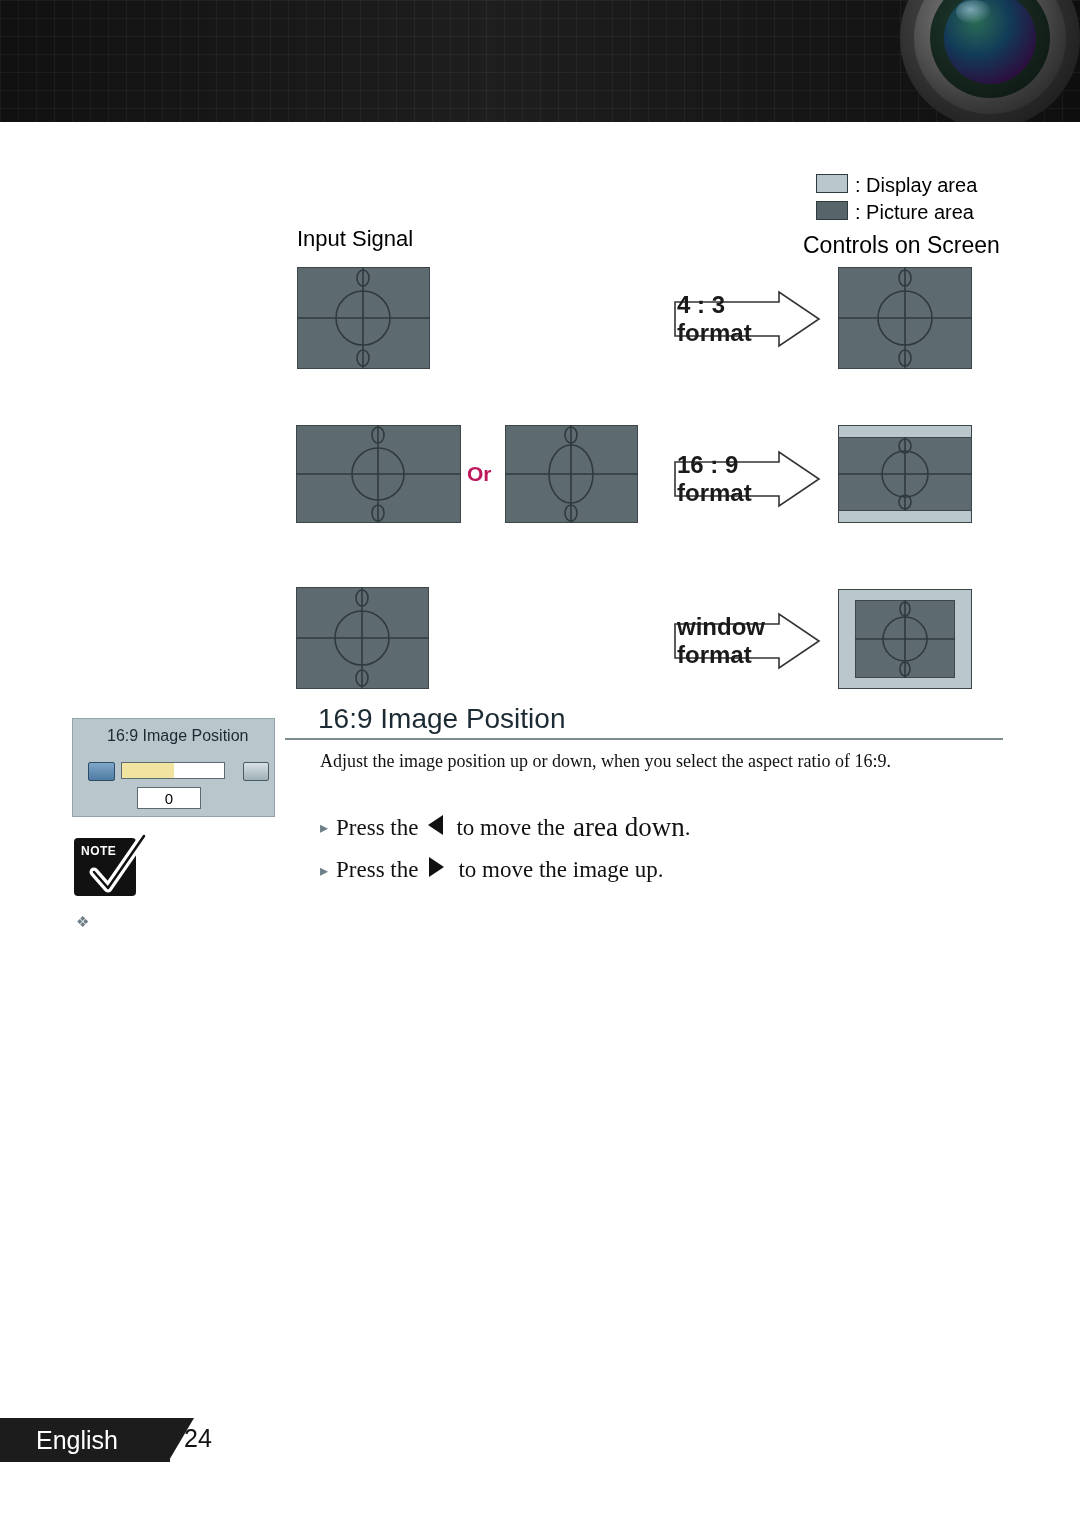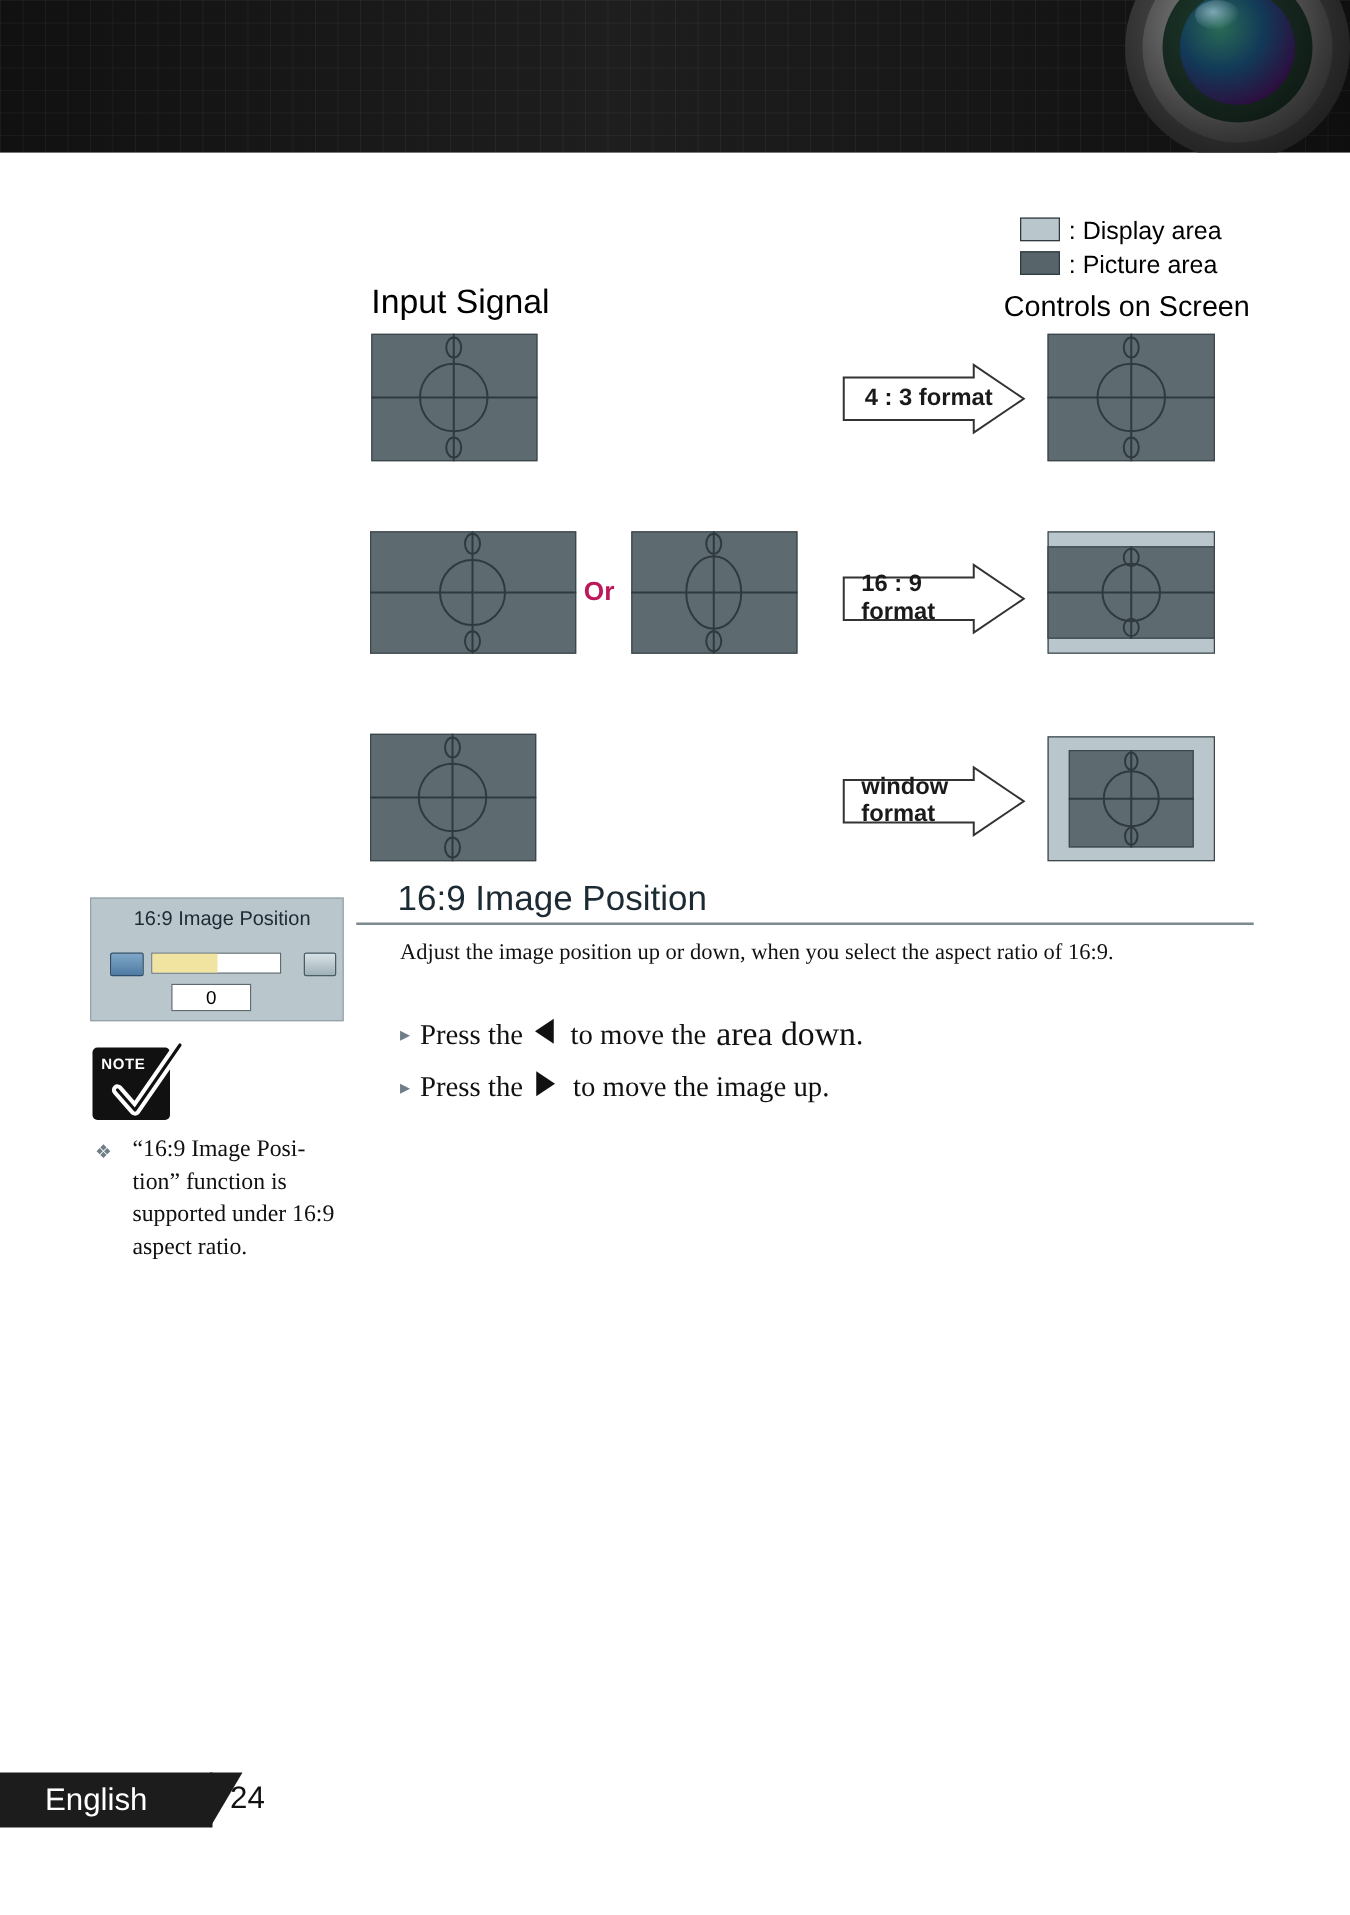--- a/index.html
+++ b/index.html
@@ -52,42 +52,42 @@
   .sw-display { background:#b9c6cb; }
   .sw-picture { background:#57656b; }
   .legend-text {
     margin-left:7px; font-family:"Liberation Sans", sans-serif;
     font-size:20px; color:#000; white-space:nowrap;
   }
 
   
   .lbl-input {
     position:absolute; left:297px; top:226px;
-    font-family:"Liberation Sans", sans-serif; font-size:27px; color:#000;
+    font-family:"Liberation Sans", sans-serif; font-size:22px; color:#000;
   }
   .lbl-screen {
     position:absolute; left:803px; top:232px;
     font-family:"Liberation Sans", sans-serif; font-size:23px; color:#000;
   }
 
   
   .box { position:absolute; box-sizing:border-box; }
   .pic { background:#5d6b71; border:1px solid #3d474b; }
   .disp { background:#b9c6cb; border:1px solid #3d474b; }
 
   
   .ovl { position:absolute; left:0; top:0; }
 
   
   .arrow-wrap { position:absolute; }
   .arrow-label {
-    position:absolute; left:16px; top:0;
+    position:absolute; left:4px; top:0;
     display:flex; align-items:center; justify-content:center;
     font-family:"Liberation Sans", sans-serif; font-weight:bold;
-    font-size:19px; color:#1a1a1a;
+    font-size:24px; color:#1a1a1a;
   }
   .or-label {
     position:absolute; left:467px; top:462px;
     font-family:"Liberation Sans", sans-serif; font-weight:bold; font-size:21px; color:#be185d;
   }
 
   
   .osd {
     position:absolute; left:72px; top:718px; width:203px; height:99px;
     background:#b9c6cb; border:1px solid #94a3a9; box-sizing:border-box;
@@ -327,21 +327,20 @@
   <div class="note-box"></div>
   <div class="note-word">NOTE</div>
   <svg class="note-check" width="64" height="70" viewBox="0 0 64 70">
     <path d="M6 40 L20 56 L56 4" stroke="#ffffff" stroke-width="9" fill="none" stroke-linecap="round" stroke-linejoin="round"></path>
     <path d="M6 40 L20 56 L56 4" stroke="#111" stroke-width="2.5" fill="none" stroke-linecap="round" stroke-linejoin="round"></path>
   </svg>
 </div>
 
 <div class="sidenote">
   <span class="bullet">❖</span>
-  <span class="sn-text">“16:9 Image Posi-tion” function is supported under 16:9 aspect ratio.</span>
 </div>
 
 <div class="sec-title">16:9 Image Position</div>
 <div class="sec-rule"></div>
 <div class="body-para">Adjust the image position up or down, when you select the aspect ratio of 16:9.</div>
 
 <div class="bullet-line bl1">
   <span class="diamond">▸</span>
   <span>Press the</span>
   <span class="tri" style="margin-left:8px;">

